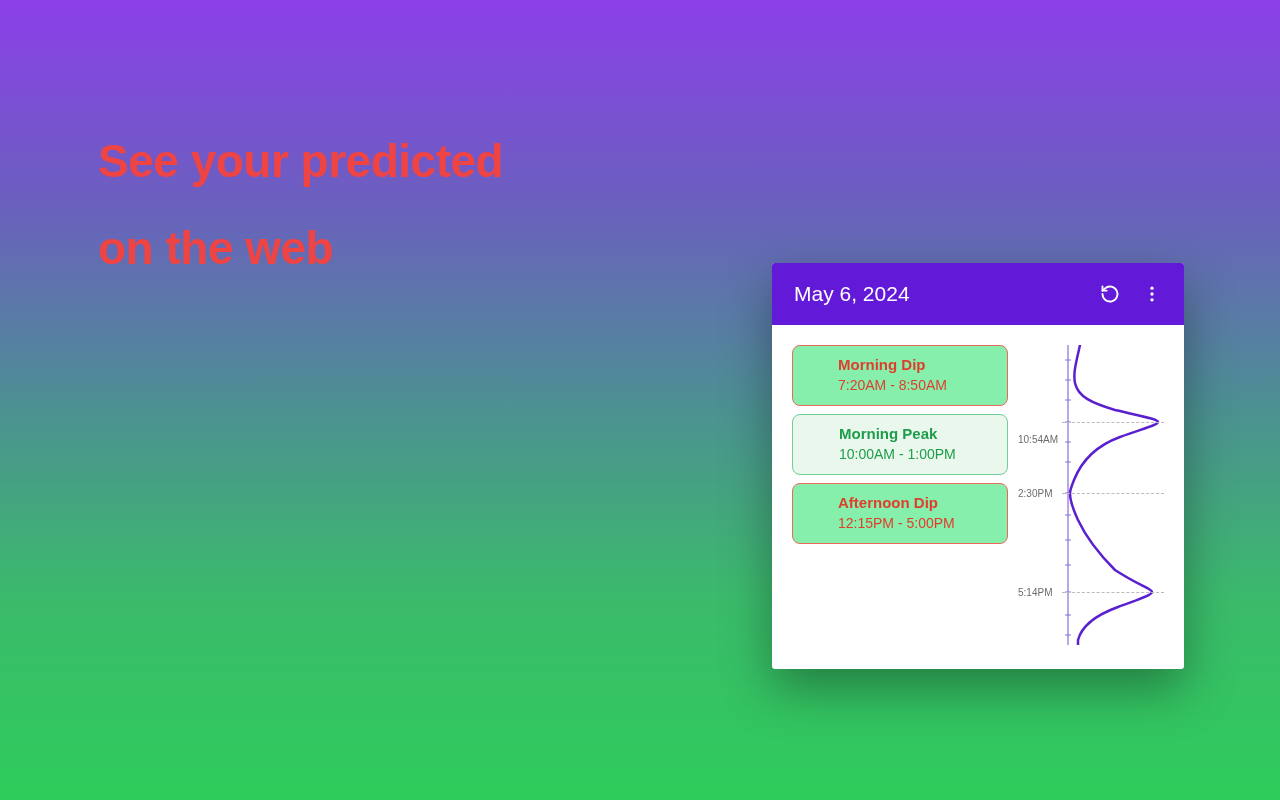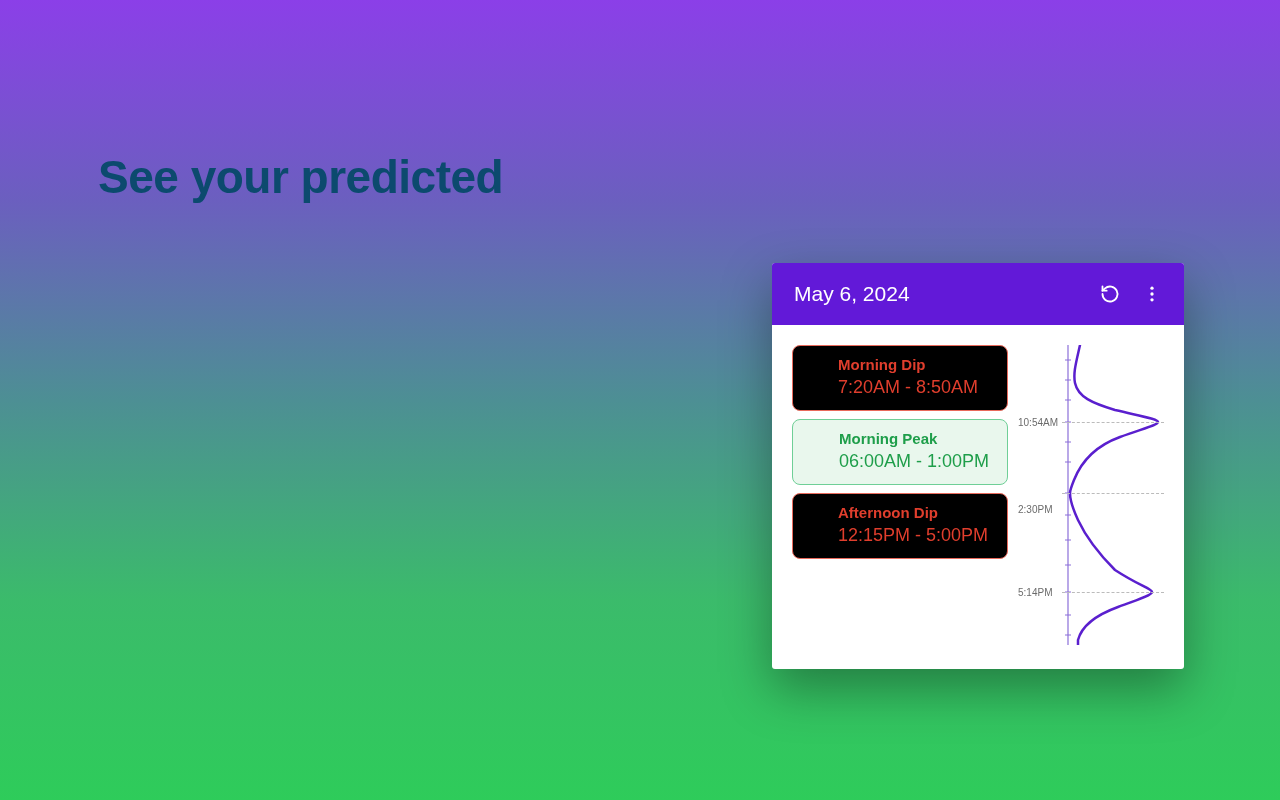--- a/index.html
+++ b/index.html
@@ -9,22 +9,22 @@
       height: 800px;
       background: linear-gradient(180deg, #8B3FE8 0%, #6B5FBF 25%, #4D8F94 50%, #3BBB6B 75%, #2ECC5A 100%);
       font-family: -apple-system, BlinkMacSystemFont, "Helvetica Neue", Arial, sans-serif;
       position: relative;
       overflow: hidden;
     }
     
     .headline {
       position: absolute;
       left: 98px;
-      top: 134px;
-      color: #0c4a6e;
+      top: 118px;
+      color: #ef4444;
       font-size: 46px;
       font-weight: 700;
       line-height: 1.9;
       letter-spacing: -0.5px;
     }
     
     .card {
       position: absolute;
       right: 96px;
       top: 263px;
@@ -80,38 +80,38 @@
       gap: 8px;
     }
     
     .period {
       border-radius: 8px;
       padding: 10px 14px 12px;
       border: 1.5px solid;
     }
     
     .period-dip {
-      background: #000000;
+      background: #86efac;
       border-color: #E96A5C;
       padding-left: 45px;
     }
     
     .period-peak {
       background: #E9F7ED;
       border-color: #6FCF97;
     }
     
     .period-title {
       font-size: 15px;
       font-weight: 700;
       margin-bottom: 4px;
     }
     
     .period-time {
-      font-size: 18px;
+      font-size: 14px;
       font-weight: 500;
     }
     
     .period-dip .period-title,
     .period-dip .period-time { color: #E03E2D; }
     
     .period-peak .period-title,
     .period-peak .period-time { color: #1E9E4A; margin-left: 32px; }
     
     .chart {
@@ -138,20 +138,21 @@
       height: 0;
       left: 42px;
       right: 4px;
     }
   </style>
 </head>
 <body>
 
 <div class="headline">
   <div>See your predicted</div>
+  <div>on the web</div>
 </div>
 
 <div class="card">
   <div class="card-header">
     <div class="card-date">May 6, 2024</div>
     <div class="header-actions">
       <div class="icon-btn">
         <svg width="20" height="20" viewBox="0 0 24 24" fill="none" stroke="currentColor" stroke-width="2.2" stroke-linecap="round">
           <path d="M3 12a9 9 0 1 0 3-6.7L3 8"></path>
           <polyline points="3 3 3 8 8 8"></polyline>
@@ -168,32 +169,32 @@
   </div>
 
   <div class="card-body">
     <div class="periods">
       <div class="period period-dip">
         <div class="period-title">Morning Dip</div>
         <div class="period-time">7:20AM - 8:50AM</div>
       </div>
       <div class="period period-peak">
         <div class="period-title">Morning Peak</div>
-        <div class="period-time">06:00AM - 1:00PM</div>
+        <div class="period-time">10:00AM - 1:00PM</div>
       </div>
       <div class="period period-dip">
         <div class="period-title">Afternoon Dip</div>
         <div class="period-time">12:15PM - 5:00PM</div>
       </div>
     </div>
 
     <div class="chart">
-      <div class="chart-label" style="top:77px">10:54AM</div>
+      <div class="chart-label" style="top:94px">10:54AM</div>
       <div class="chart-dash" style="top:77px"></div>
-      <div class="chart-label" style="top:164px">2:30PM</div>
+      <div class="chart-label" style="top:148px">2:30PM</div>
       <div class="chart-dash" style="top:148px"></div>
       <div class="chart-label" style="top:247px">5:14PM</div>
       <div class="chart-dash" style="top:247px"></div>
 
       <svg width="148" height="300" viewBox="0 0 148 300">
 
         <line x1="48" y1="0" x2="48" y2="300" stroke="#8b6fd9" stroke-width="1.2"></line>
 
         <g stroke="#8b6fd9" stroke-width="1">
           <line x1="45" y1="15" x2="51" y2="15"></line>

